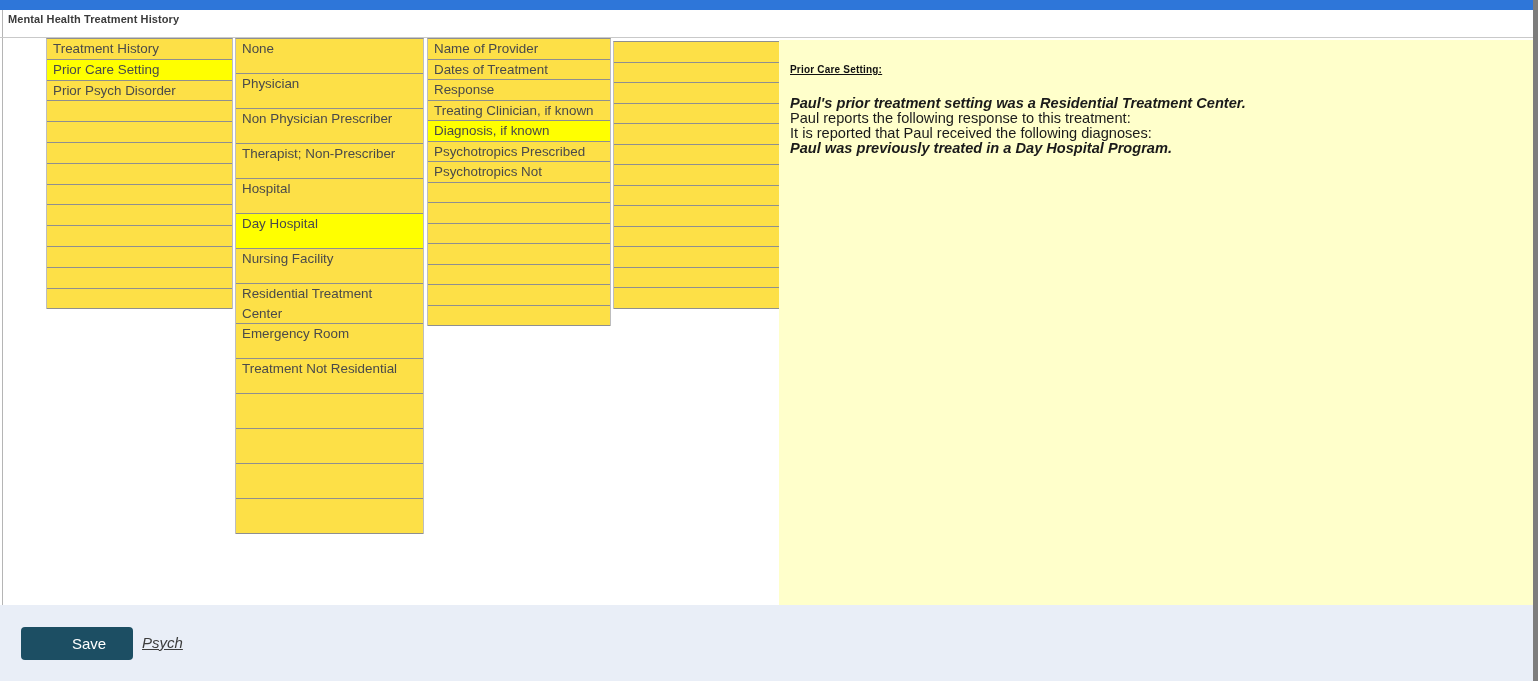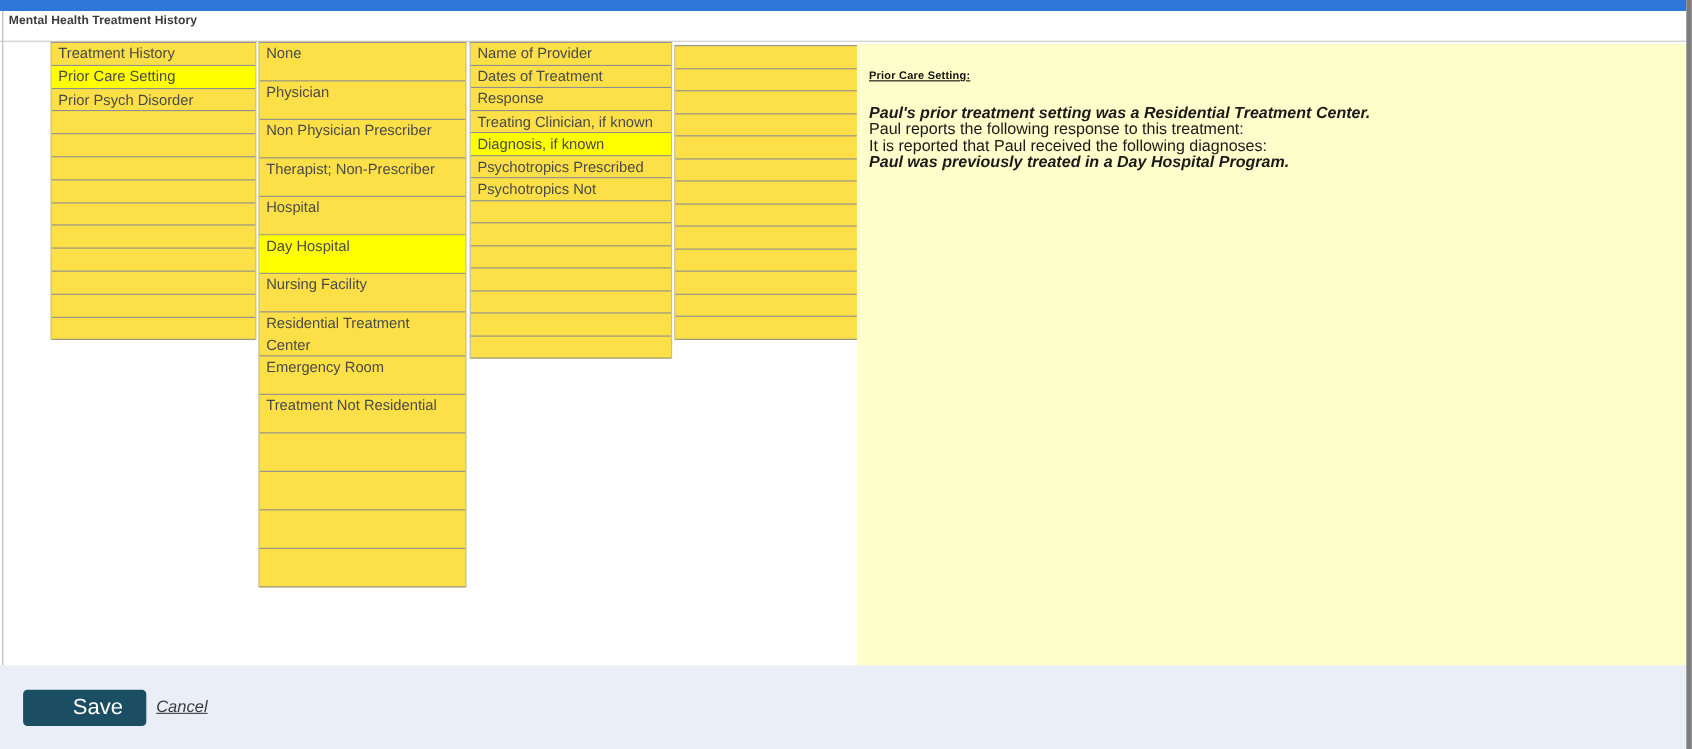--- a/index.html
+++ b/index.html
@@ -38,21 +38,21 @@
 
   
   .note-panel { position:absolute; left:779px; top:40px; width:754px; height:565px; background:#ffffcb; padding:24px 14px 0 11px; }
   .note-heading { font-size:10px; font-weight:bold; text-decoration:underline; color:#111111; margin-bottom:21px; letter-spacing:0.2px; }
   .note-line { font-size:14.6px; color:#1a1a1a; line-height:14.9px; }
   .note-line.bi { font-weight:bold; font-style:italic; }
 
   
   .footer { position:absolute; left:0; top:605px; width:1533px; height:76px; background:#e9eef7; }
   .save-btn { position:absolute; left:21px; top:22px; width:112px; height:33px; background:#1c4e63; color:#ffffff;
-              border:none; border-radius:4px; font-size:20px; font-family:inherit; text-align:center; line-height:33px; cursor:pointer;padding-left:24px; }
+              border:none; border-radius:4px; font-size:15px; font-family:inherit; text-align:center; line-height:33px; cursor:pointer;padding-left:24px; }
   .cancel-link { position:absolute; left:142px; top:29px; font-size:15px; font-style:italic; color:#3c3c3c;
                  text-decoration:underline; cursor:pointer; }
 </style>
 </head>
 <body>
 
 <div class="top-bar"></div>
 <div class="scrollbar"></div>
 <div class="left-edge"></div>
 
@@ -127,14 +127,14 @@
   <div>
       <div class="note-line bi">Paul's prior treatment setting was a Residential Treatment Center.</div>
       <div class="note-line">Paul reports the following response to this treatment:</div>
       <div class="note-line">It is reported that Paul received the following diagnoses:</div>
       <div class="note-line bi">Paul was previously treated in a Day Hospital Program.</div>
     </div>
 </div>
 
 <div class="footer">
   <button class="save-btn">Save</button>
-  <span class="cancel-link">Cancel</span>
+  <span class="cancel-link">Psych</span>
 </div>
 
 </body></html>

